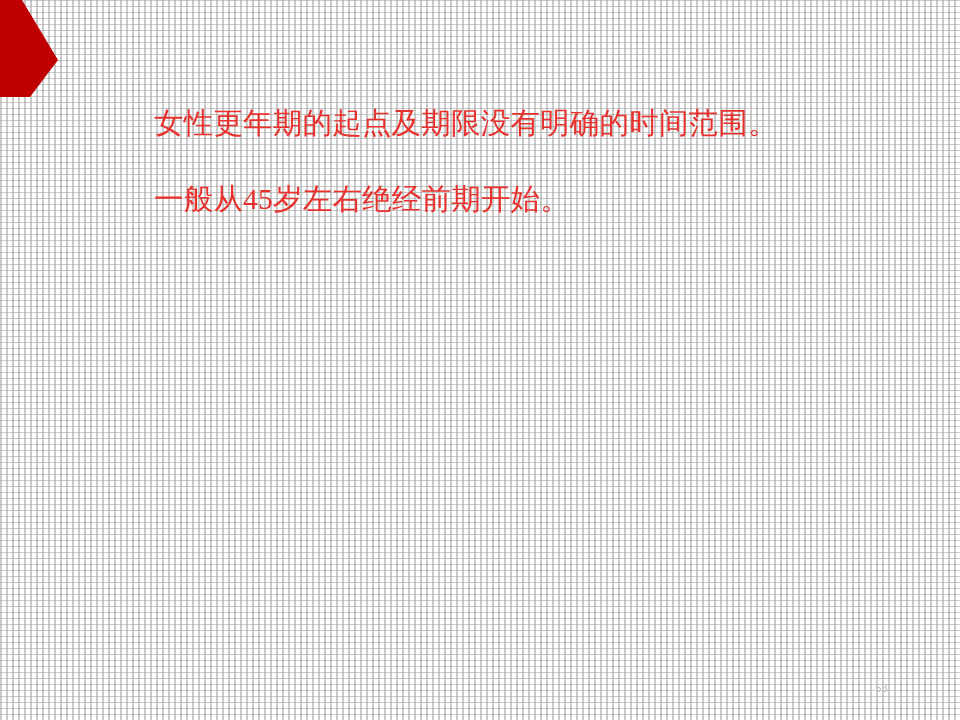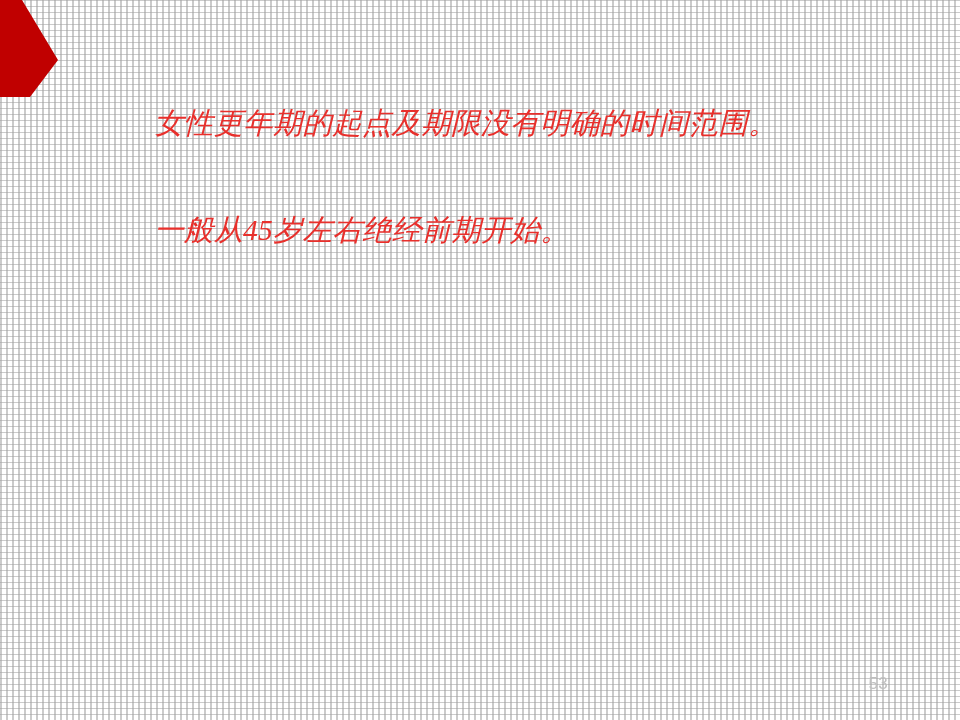--- a/index.html
+++ b/index.html
@@ -50,45 +50,44 @@
     height: 110px;
     pointer-events: none;
   }
 
   
   #body-text {
     position: absolute;
     left: 96px;
     top: 100px;
     width: 816px;
-    font-style: italic;
   }
 
   .para {
     color: #E8302C;
     font-size: 29.5px;
     line-height: 46px;
     letter-spacing: 0.2px;
     white-space: pre-wrap;
     word-break: break-all;
   }
 
   .para.p1 { margin: 0 0 0 0;    text-indent: 58px; }
-  .para.p2 { margin: 61px 0 0 0; text-indent: 58px; }
+  .para.p2 { margin: 30px 0 0 0; text-indent: 58px; }
   .para.p3 { margin: 62px 0 0 0; text-indent: 58px; }
 
   .hl-purple { color: #A32BA0; }
 
   
   #page-number {
     position: absolute;
     right: 72px;
     bottom: 26px;
     color: #BFBFBF;
-    font-size: 17px;
+    font-size: 11px;
     font-family: "Liberation Sans", sans-serif;
     letter-spacing: 0.3px;
     text-align: center;
   }
 </style>
 </head>
 <body>
 
 <div id="slide">
 

